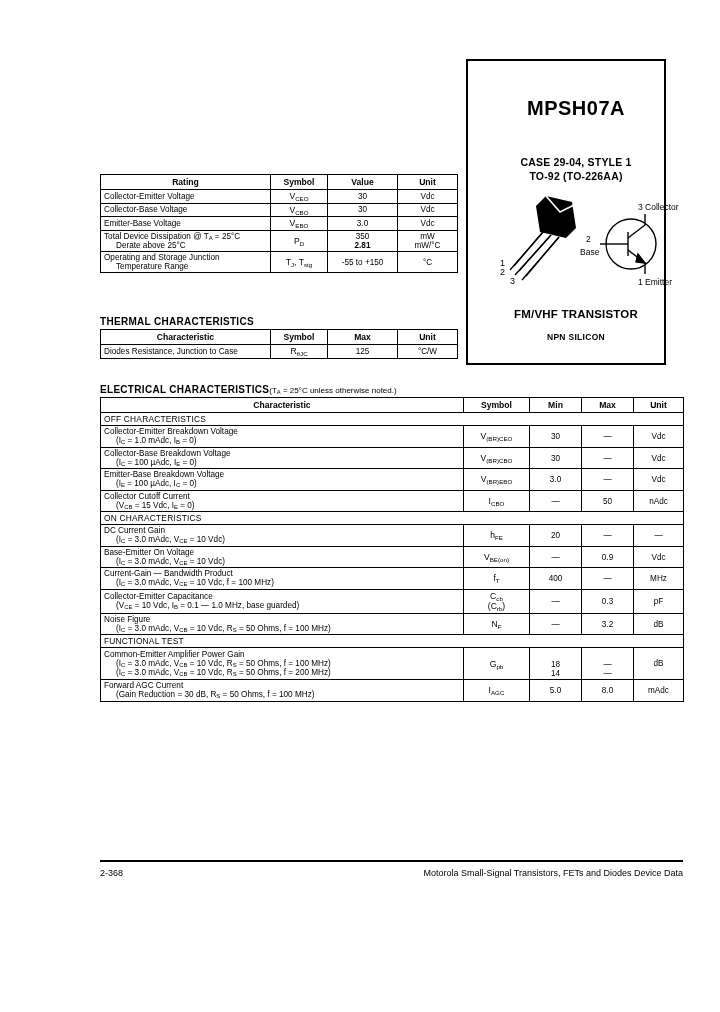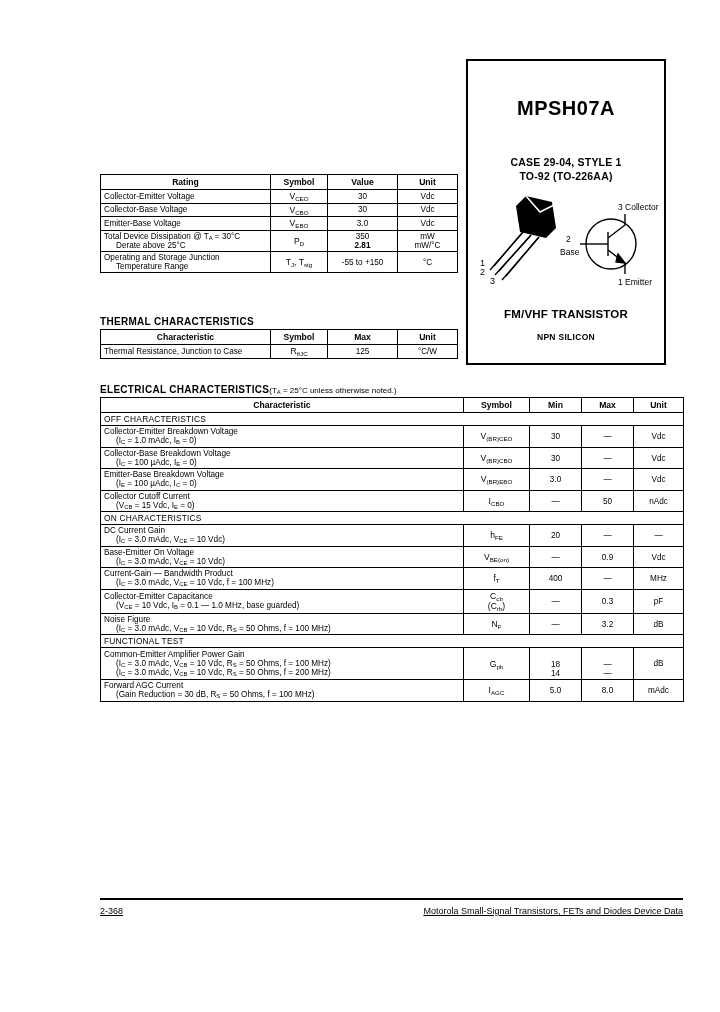--- a/index.html
+++ b/index.html
@@ -19,20 +19,21 @@
   
   #part-header-box {
     position: absolute;
     left: 466px;
     top: 59px;
     width: 200px;
     height: 306px;
     border: 2px solid #000;
     box-sizing: border-box;
     text-align: center;
+    padding-left: 20px;
   }
   #part-number {
     font-size: 20px;
     font-weight: bold;
     letter-spacing: 0.5px;
     margin-top: 36px;
   }
   .case-line {
     font-size: 10.5px;
     font-weight: bold;
@@ -104,23 +105,22 @@
 
   
   #max-ratings-block { position: absolute; left: 100px; top: 174px; width: 357px; }
   #thermal-block     { position: absolute; left: 100px; top: 316px; width: 357px; }
   #elec-block        { position: absolute; left: 100px; top: 384px; width: 583px; }
 
   
   #footer {
     position: absolute;
     left: 100px;
-    top: 898px;
+    top: 860px;
     width: 583px;
-    text-decoration: underline;
   }
   #footer-rule {
     border-top: 2px solid #000;
     width: 100%;
   }
   #footer-row {
     display: flex;
     justify-content: space-between;
     align-items: baseline;
     margin-top: 6px;
@@ -213,21 +213,21 @@
         <td class="ctr">Vdc</td>
       </tr>
       <tr>
         <td class="lft">Emitter-Base Voltage</td>
         <td class="sym"><span>V</span><sub>EBO</sub></td>
         <td class="ctr">3.0</td>
         <td class="ctr">Vdc</td>
       </tr>
       <tr>
         <td class="lft">
-          <span>Total Device Dissipation @ T</span><sub>A</sub><span> = 30°C</span>
+          <span>Total Device Dissipation @ T</span><sub>A</sub><span> = 25°C</span>
           <span class="cond">Derate above 25°C</span>
         </td>
         <td class="sym"><span>P</span><sub>D</sub></td>
         <td class="ctr">
           <div>350</div>
           <div style="font-weight:bold">2.81</div>
         </td>
         <td class="ctr">
           <div>mW</div>
           <div>mW/°C</div>
@@ -258,21 +258,21 @@
     <thead>
       <tr>
         <th>Characteristic</th>
         <th>Symbol</th>
         <th>Max</th>
         <th>Unit</th>
       </tr>
     </thead>
     <tbody>
       <tr>
-        <td class="lft">Thermal Resistance, Junction to Case</td>
+        <td class="lft">Diodes Resistance, Junction to Case</td>
         <td class="sym"><span>R</span><sub>θJC</sub></td>
         <td class="ctr">125</td>
         <td class="ctr">°C/W</td>
       </tr>
     </tbody>
   </table>
 </div>
 
 <div id="elec-block">
   <div class="sec-title">

